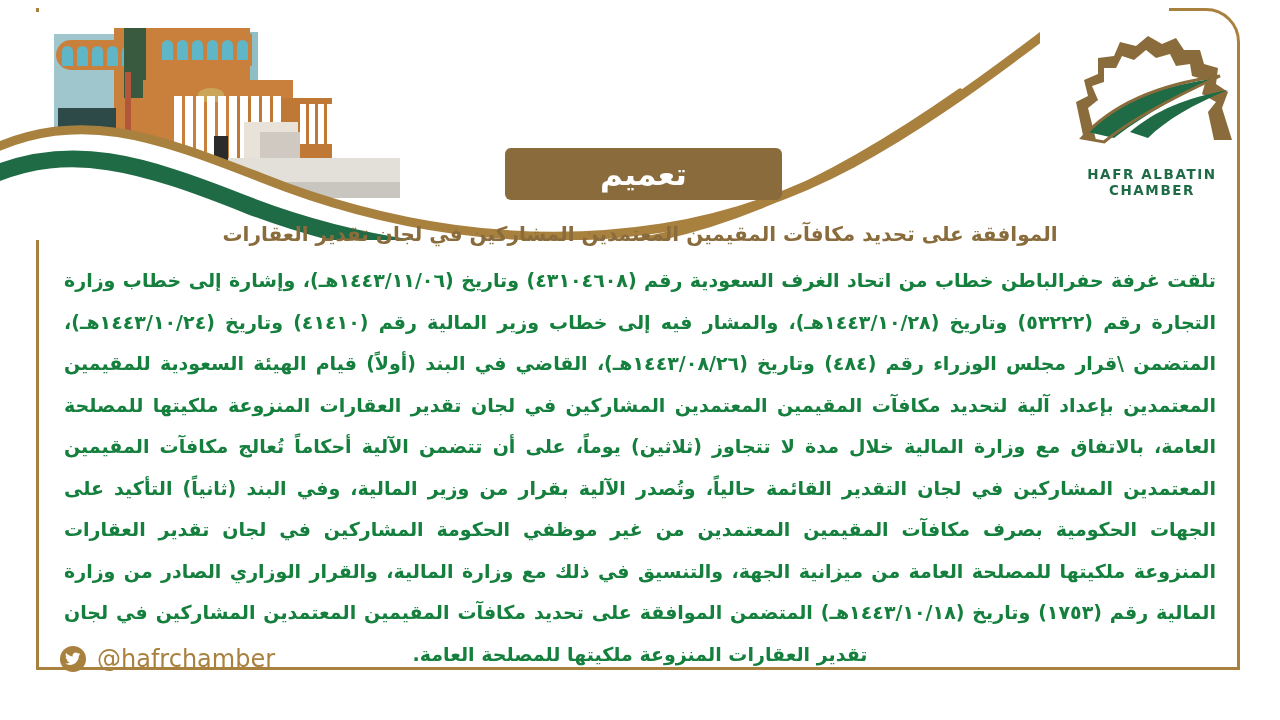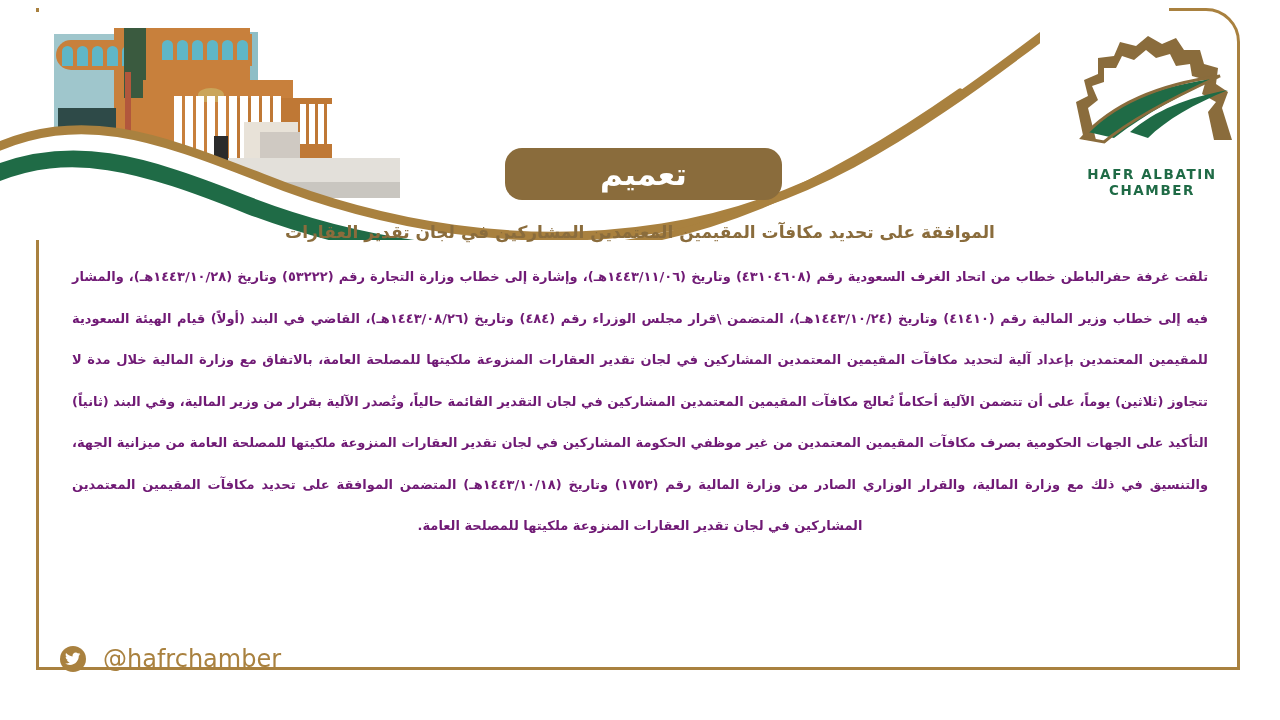--- a/index.html
+++ b/index.html
@@ -130,21 +130,21 @@
   }
 
   
   .badge {
     position: absolute;
     left: 505px;
     top: 148px;
     width: 277px;
     height: 52px;
     background: #8a6c3c;
-    border-radius: 17px;
+    border-radius: 6px;
     color: #ffffff;
     font-family: "DejaVu Sans", "Liberation Sans", sans-serif;
     font-size: 31px;
     font-weight: 700;
     display: flex;
     align-items: center;
     justify-content: center;
     direction: rtl;
     z-index: 8;
   }
@@ -183,49 +183,49 @@
     position: absolute;
     left: 60px;
     top: 222px;
     width: 1160px;
     z-index: 6;
     direction: rtl;
     text-align: justify;
   }
   #doc-title {
     font-family: "DejaVu Sans", "Liberation Sans", sans-serif;
-    font-size: 17px;
+    font-size: 20px;
     font-weight: 700;
     color: #8a6c3c;
     text-align: center;
     direction: rtl;
     margin: 0 0 14px 0;
     letter-spacing: 0px;
   }
   #doc-body {
     font-family: "DejaVu Sans", "Liberation Sans", sans-serif;
-    font-size: 13px;
-    font-weight: 700;
-    color: #701a75;
+    font-size: 19px;
+    font-weight: 700;
+    color: #15803d;
     line-height: 41.5px;
     direction: rtl;
     text-align: justify;
     text-align-last: center;
-    margin: 8px;
+    margin: 0;
     padding: 0 4px;
   }
 
   
   #footer-handle {
     position: absolute;
     left: 60px;
     top: 645px;
     display: flex;
     align-items: center;
-    gap: 17px;
+    gap: 11px;
     z-index: 6;
   }
   .tw-circle {
     width: 26px; height: 26px; border-radius: 50%;
     background: #a9813f;
     display:flex; align-items:center; justify-content:center;
   }
   .handle-text {
     font-family: "DejaVu Sans", "Liberation Sans", sans-serif;
     font-size: 24px;

